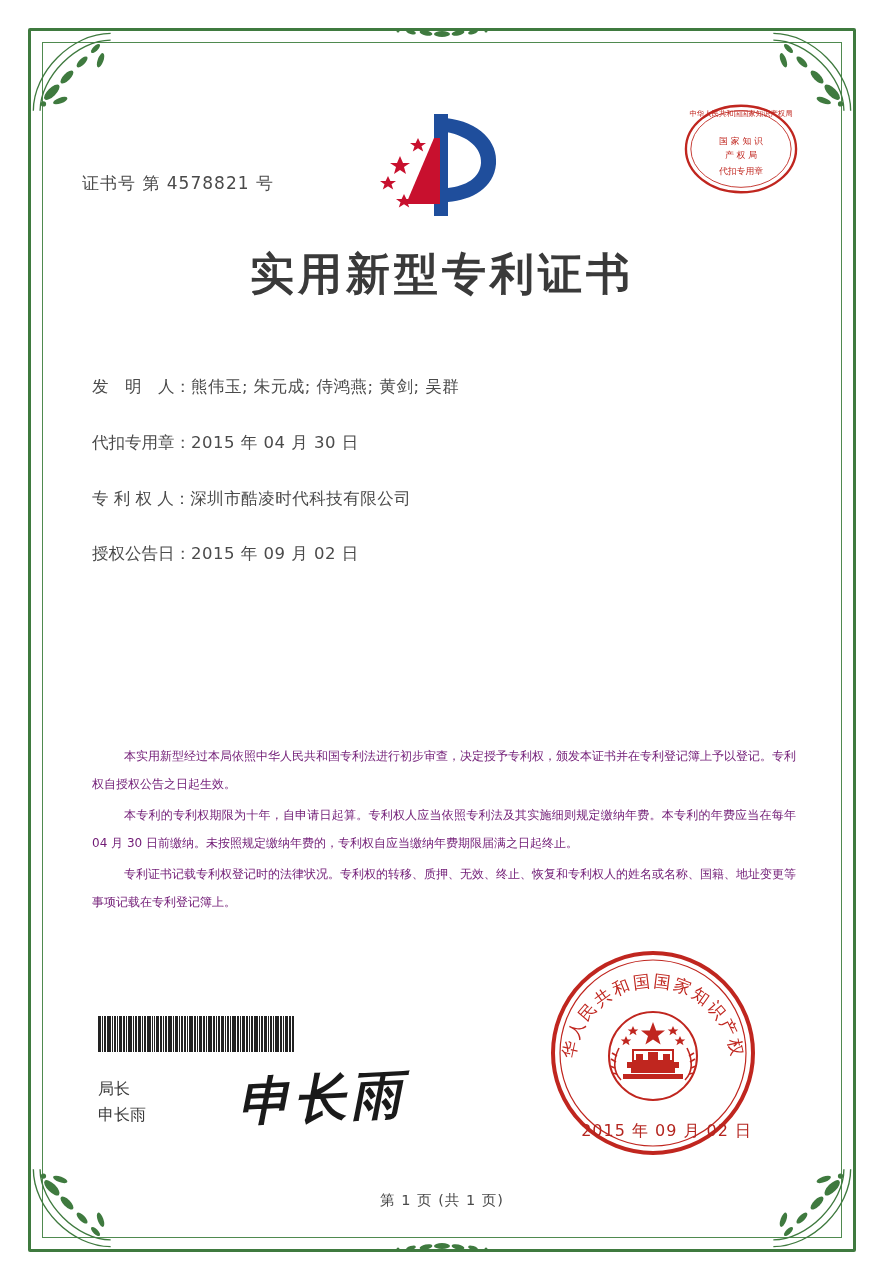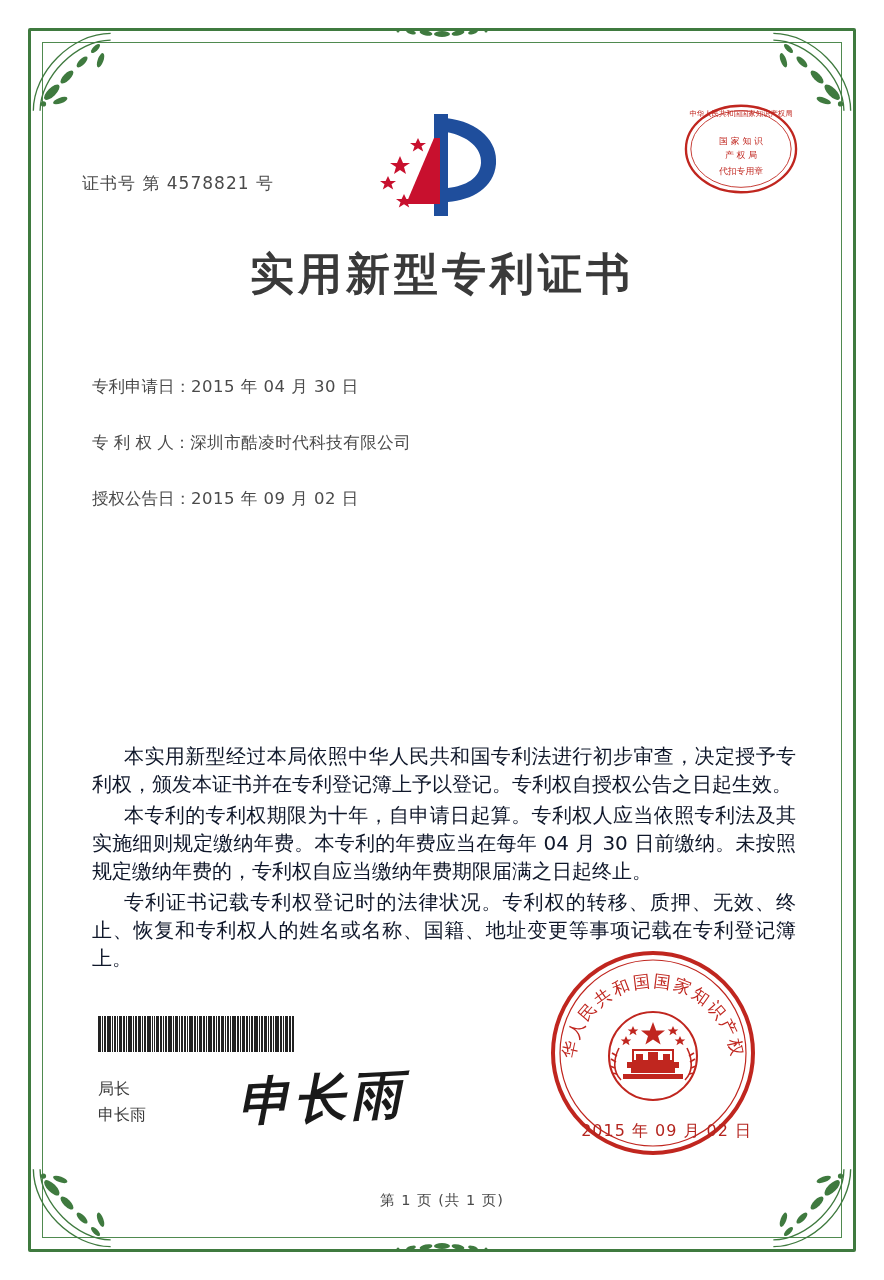--- a/index.html
+++ b/index.html
@@ -123,24 +123,24 @@
   .field .lab { letter-spacing: 0px; }
   .field .val { letter-spacing: 0.5px; }
 
   .paras {
     position: absolute;
     top: 682px;
     left: 22px;
     right: 18px;
   }
   .para {
-    font-size: 20px;
+    font-size: 12px;
     line-height: 28px;
     text-indent: 32px;
-    color: #0f172a;
+    color: #701a75;
     margin-bottom: 3px;
     text-align: justify;
   }
 
   
   .barcode {
     position: absolute;
     left: 28px;
     bottom: 168px;
     width: 246px;
@@ -342,21 +342,24 @@
           <text x="60" y="69" text-anchor="middle">产 权 局</text>
           <text x="60" y="85" text-anchor="middle">代扣专用章</text>
         </g>
       </svg>
     </div>
 
     <div class="doc-title">实用新型专利证书</div>
 
     <div class="fields">
       <div class="field">
-        <span class="lab">专利申请日：</span><span class="val">2015 年 04 月 30 日</span>
+        <span class="lab">发　明　人：</span><span class="val">熊伟玉; 朱元成; 侍鸿燕; 黄剑; 吴群</span>
+      </div>
+      <div class="field">
+        <span class="lab">代扣专用章：</span><span class="val">2015 年 04 月 30 日</span>
       </div>
       <div class="field">
         <span class="lab">专 利 权 人：</span><span class="val">深圳市酷凌时代科技有限公司</span>
       </div>
       <div class="field">
         <span class="lab">授权公告日：</span><span class="val">2015 年 09 月 02 日</span>
       </div>
     </div>
 
     <div class="paras">

